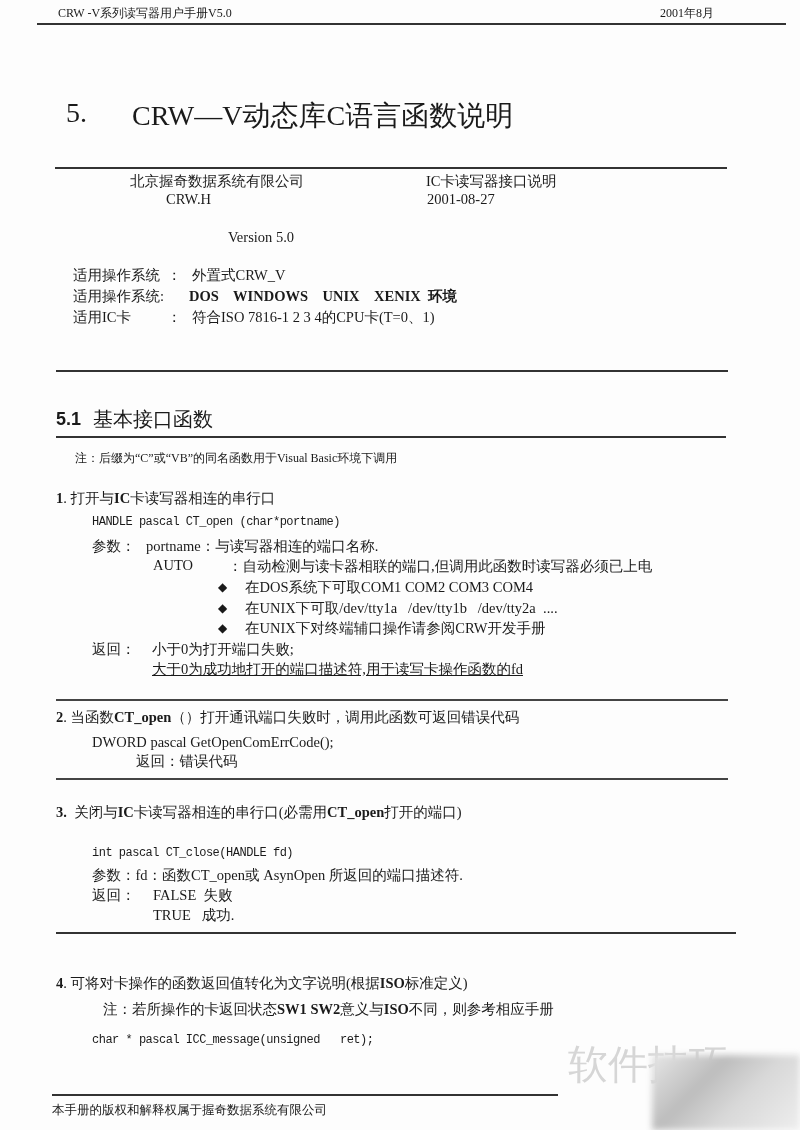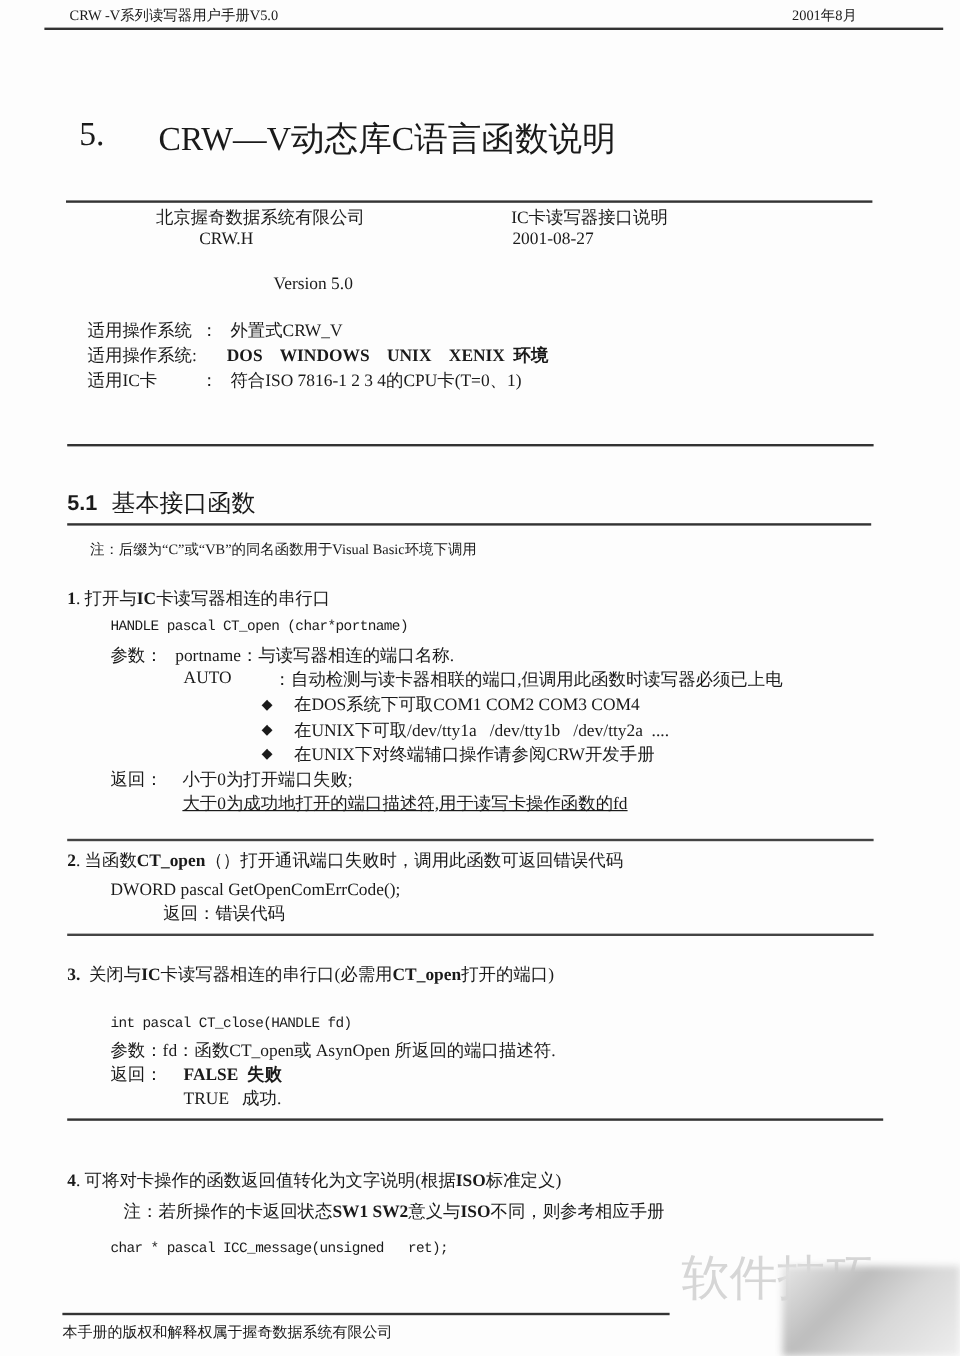--- a/index.html
+++ b/index.html
@@ -85,21 +85,21 @@
 <div class="abs t14" style="left:92px; top:734px;">DWORD pascal GetOpenComErrCode();</div>
 <div class="abs t14" style="left:92px; top:752px;margin-left:44px;">返回：错误代码</div>
 <div class="hr thin" style="left:56px; top:778px; width:672px;"></div>
 
 <div class="abs t14" style="left:56px; top:803px;text-align:right;">
   <span class="b">3</span><span class="b">.&nbsp; </span><span>关闭与</span><span class="b">IC</span><span>卡读写器相连的串行口(必需用</span><span class="b">CT_open</span><span>打开的端口)</span>
 </div>
 <div class="abs t13 mono" style="left:92px; top:846px;">int pascal CT_close(HANDLE fd)</div>
 <div class="abs t14" style="left:92px; top:866px;">参数：fd：函数CT_open或 AsynOpen  所返回的端口描述符.</div>
 <div class="abs t14" style="left:92px; top:886px;">返回：</div>
-<div class="abs t14" style="left:153px; top:886px; white-space:pre;font-weight:bold;">FALSE  失败</div>
+<div class="abs t14" style="left:153px; top:886px; white-space:pre;">FALSE  失败</div>
 <div class="abs t14" style="left:153px; top:906px; white-space:pre;">TRUE   成功.</div>
 <div class="hr" style="left:56px; top:932px; width:680px;"></div>
 
 <div class="abs t14" style="left:56px; top:974px;">
   <span class="b">4</span><span>. </span><span>可将对卡操作的函数返回值转化为文字说明(根据</span><span class="b">ISO</span><span>标准定义)</span>
 </div>
 <div class="abs t14" style="left:103px; top:1000px;">
   <span>注：若所操作的卡返回状态</span><span class="b">SW1 SW2</span><span>意义与</span><span class="b">ISO</span><span>不同，则参考相应手册</span>
 </div>
 <div class="abs t13 mono" style="left:92px; top:1033px; white-space:pre;">char * pascal ICC_message(unsigned   ret);</div>

